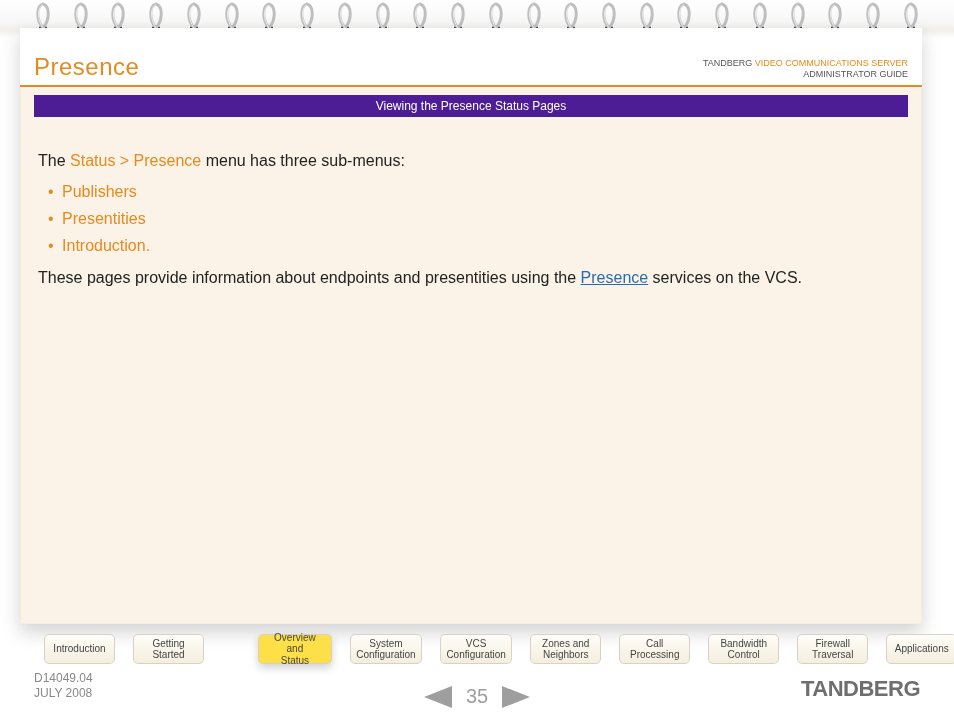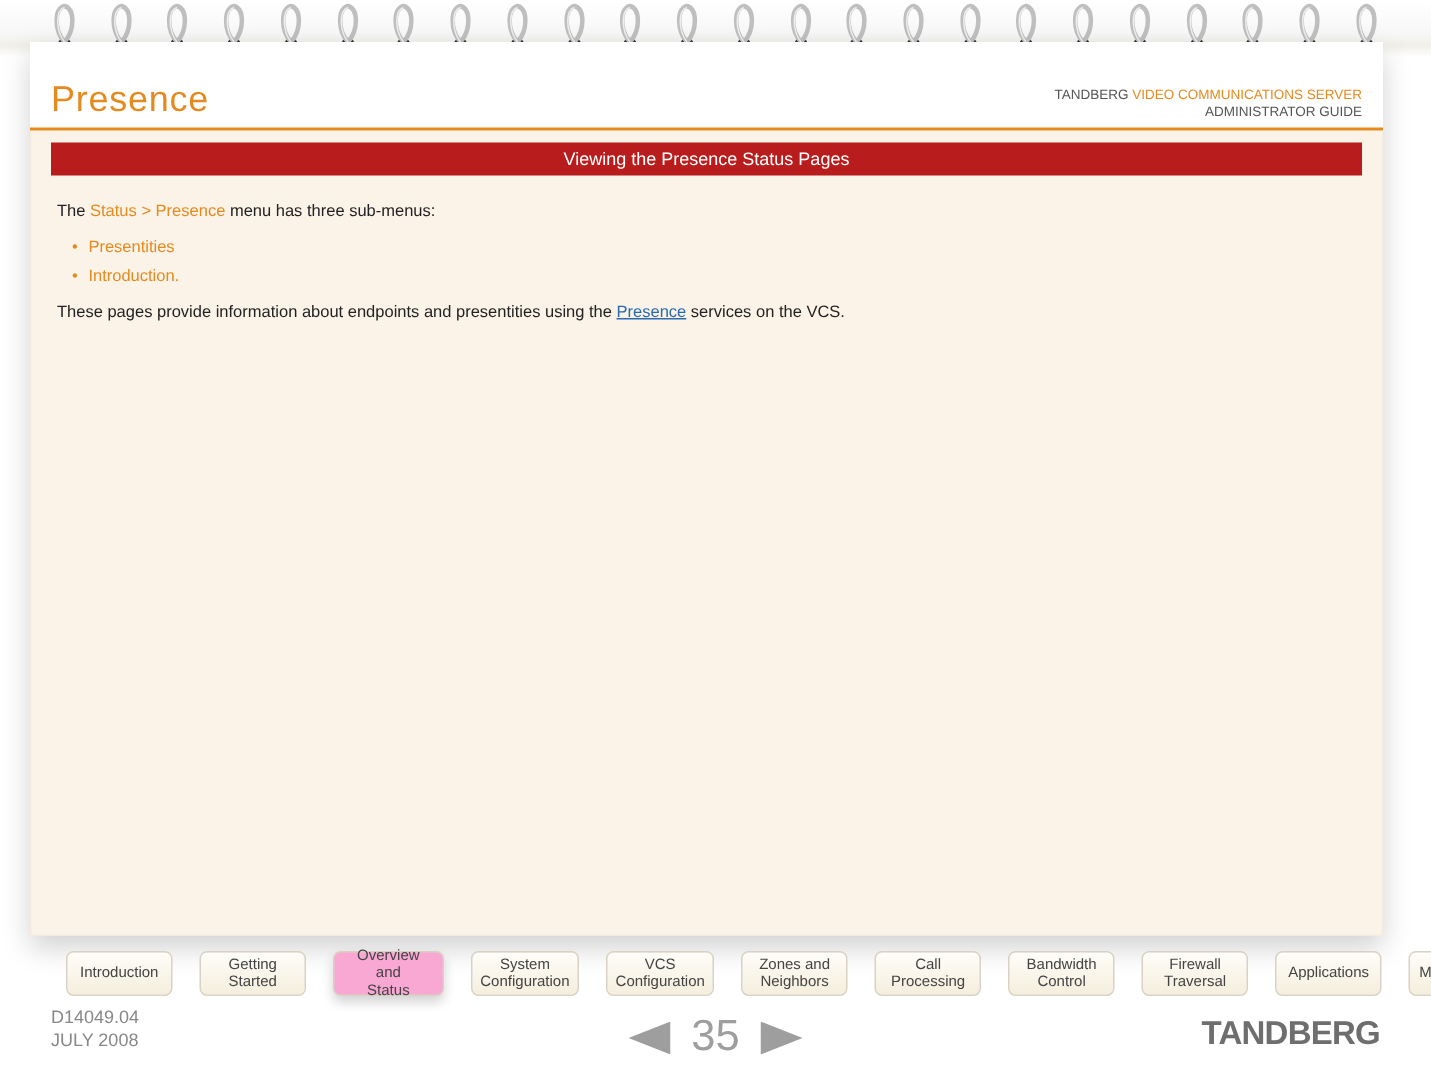--- a/index.html
+++ b/index.html
@@ -26,28 +26,28 @@
     padding: 8px 14px 0 14px;
     border-bottom: 2px solid #e58a1f;
   }
   .head-row { display: flex; justify-content: space-between; align-items: flex-end; padding-bottom: 4px; }
   .title { font-size: 24px; font-weight: 400; color: #e58a1f; letter-spacing: 0.5px; }
   .head-right { text-align: right; font-size: 9px; color: #555; line-height: 1.25; margin-top: 22px; }
   .head-right .orange { color: #e58a1f; }
 
   .banner {
     margin: 8px 14px 0 14px;
-    background: #b91c1c;
+    background: #4c1d95;
     color: #fff;
     font-size: 12px;
     text-align: center;
     padding: 4px 0;
   }
 
-  .content { padding: 14px 18px; font-size: 11px; color: #222; line-height: 1.55; }
+  .content { padding: 30px 18px; font-size: 16px; color: #222; line-height: 1.55; }
   .content .path { color: #e58a1f; }
   .content ul { list-style: none; padding: 4px 0 4px 10px; }
   .content ul li::before { content: "• "; color: #e58a1f; padding-right: 4px; }
   .content ul li { color: #e58a1f; padding: 1px 0; }
   .content a { color: #2a6bb0; text-decoration: underline; }
   .content p { margin: 2px 0; }
 
   
   .tabs {
     position: absolute;
@@ -67,24 +67,25 @@
     color: #444;
     display: flex;
     align-items: center;
     justify-content: center;
     text-align: center;
     line-height: 1.15;
     padding: 0 6px;
     cursor: pointer;
   }
   .tab.active {
-    background: #f9a8d4;
+    background: #fde047;
     box-shadow: 0 4px 8px rgba(0,0,0,0.18);
     position: relative;
     z-index: 2;
+    margin-left: 36px;
   }
 
   
   .footer-left {
     position: absolute;
     left: 34px;
     bottom: 16px;
     font-size: 12px;
     color: #888;
     line-height: 1.3;
@@ -93,21 +94,21 @@
     position: absolute;
     left: 0; right: 0;
     bottom: 10px;
     display: flex;
     align-items: center;
     justify-content: center;
     gap: 14px;
   }
   .arrow-btn { cursor: pointer; color: #9e9e9e; }
   .arrow-btn svg { display: block; }
-  .page-num { font-size: 29px; color: #9e9e9e; font-weight: 400; text-align: right; }
+  .page-num { font-size: 20px; color: #9e9e9e; font-weight: 400; text-align: right; }
   .footer-right {
     position: absolute;
     right: 34px;
     bottom: 16px;
     font-size: 22px;
     font-weight: 800;
     letter-spacing: -0.5px;
     color: #6e6e6e;
     font-family: Arial, sans-serif;
   }
@@ -299,20 +300,21 @@
       </div>
     </div>
 
     <div class="banner">Viewing the Presence Status Pages</div>
 
     <div class="content">
       <p>
         <span>The </span><span class="path">Status &gt; Presence</span><span> menu has three sub-menus:</span>
       </p>
       <ul id="bullets">
+          <li>Publishers</li>
           <li>Presentities</li>
           <li>Introduction.</li>
         </ul>
       <p>
         <span>These pages provide information about endpoints and presentities using the </span><a href="#">Presence</a><span> services on the VCS.</span>
       </p>
     </div>
   </div>
 
   <div class="tabs" id="tabs">

